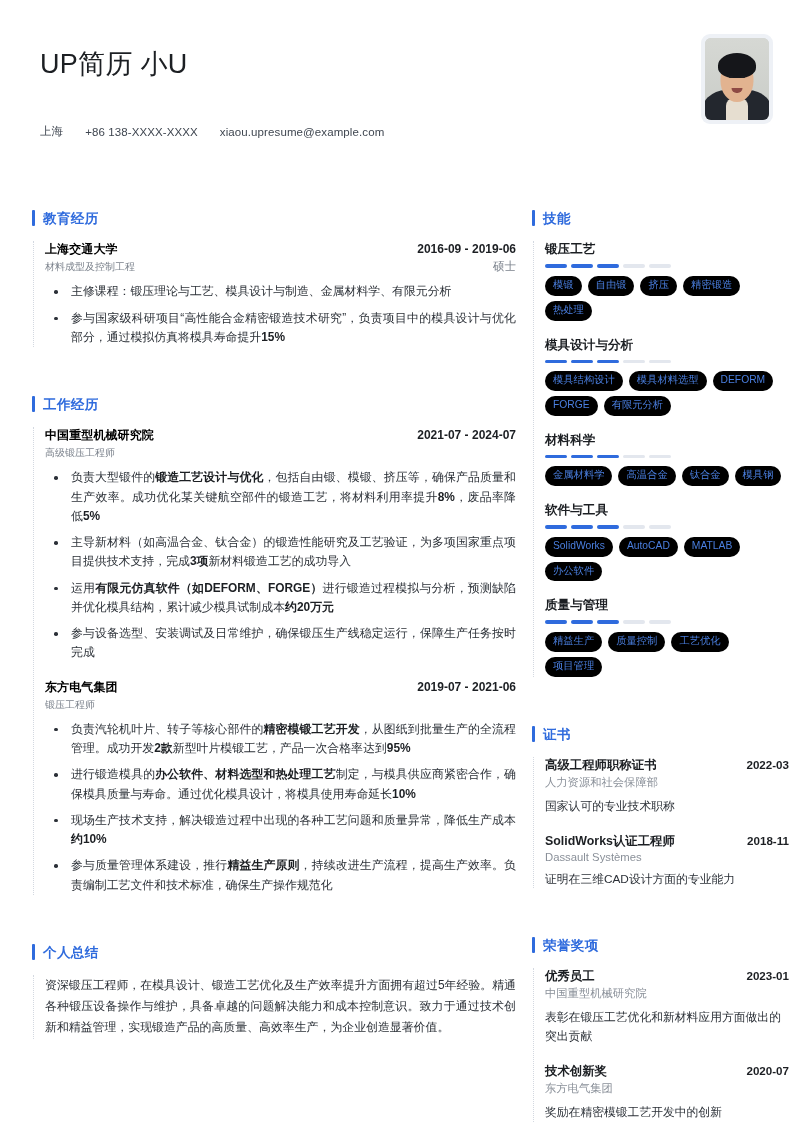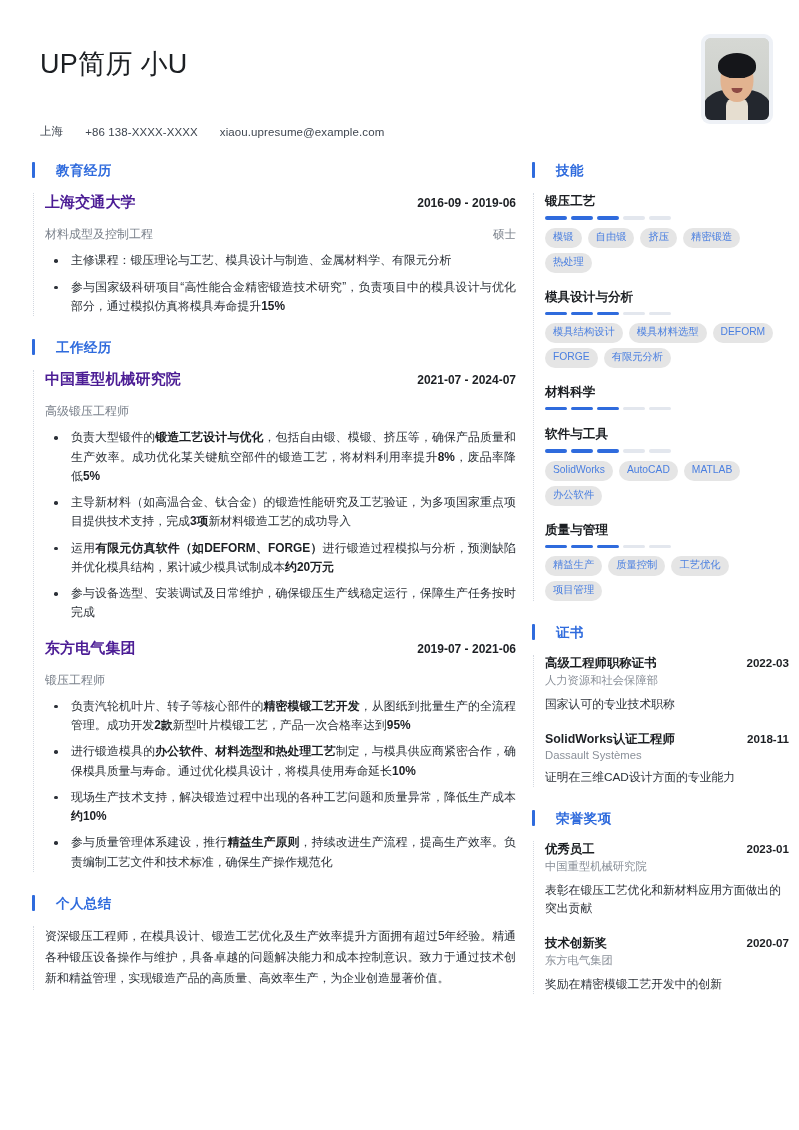--- a/index.html
+++ b/index.html
@@ -84,22 +84,23 @@
     padding: 22px 26px 0 32px;
     gap: 0;
   }
   .col-left { width: 484px; flex: none; }
   .col-right { width: 257px; flex: none; margin-left: 16px; }
 
   
   .section { margin-bottom: 22px; position: relative; }
   .section-head {
     position: relative;
-    padding-left: 24px;
+    padding-left: 11px;
     margin-bottom: 13px;
+    margin-top: 48px;
   }
   .section-head::before {
     content: "";
     position: absolute;
     left: 0; top: 1px;
     width: 3px; height: 16px;
     background: #2f6bdd;
     border-radius: 1px;
   }
   .section-title {
@@ -117,35 +118,35 @@
   
   .entry { margin-bottom: 16px; }
   .entry:last-child { margin-bottom: 0; }
   .entry-row1, .entry-row2 {
     display: flex;
     align-items: baseline;
     justify-content: space-between;
     gap: 10px;
   }
   .entry-org {
-    font-size: 15px;
+    font-size: 12px;
     font-weight: 700;
-    color: #4c1d95;
+    color: #000000;
     letter-spacing: .1px;
   }
   .entry-date {
     font-size: 12px;
     font-weight: 700;
     color: #1c1f23;
     white-space: nowrap;
   }
   .entry-role {
-    font-size: 12px;
+    font-size: 10px;
     color: #7b828c;
-    margin-top: 14px;
+    margin-top: 2px;
   }
   .entry-meta {
     font-size: 11.5px;
     color: #7b828c;
     white-space: nowrap;
   }
   .bullets { list-style: none; margin-top: 8px; }
   .bullets li {
     position: relative;
     padding-left: 26px;
@@ -186,21 +187,21 @@
   .level-seg {
     width: 22px; height: 3.5px;
     border-radius: 2px;
     background: #e3e7ee;
   }
   .level-seg.on { background: #2f6bdd; }
   .tags { display: flex; flex-wrap: wrap; gap: 5px 6px; }
   .tag {
     font-size: 10.3px;
     color: #4a7fe0;
-    background: #e5e5e5;
+    background: #000000;
     border-radius: 10px;
     padding: 3px 8px 4px;
     line-height: 1.25;
     white-space: nowrap;
   }
 
   .cert-entry { margin-bottom: 17px; }
   .cert-entry:last-child { margin-bottom: 0; }
   .cert-row {
     display: flex;
@@ -362,20 +363,26 @@
             </div>
             <div class="skill-group">
               <div class="skill-name">材料科学</div>
               <div class="level-bar">
                 <span class="level-seg on"></span>
                 <span class="level-seg on"></span>
                 <span class="level-seg on"></span>
                 <span class="level-seg"></span>
                 <span class="level-seg"></span>
               </div>
+              <div class="tags">
+                <span class="tag">金属材料学</span>
+                <span class="tag">高温合金</span>
+                <span class="tag">钛合金</span>
+                <span class="tag">模具钢</span>
+              </div>
             </div>
             <div class="skill-group">
               <div class="skill-name">软件与工具</div>
               <div class="level-bar">
                 <span class="level-seg on"></span>
                 <span class="level-seg on"></span>
                 <span class="level-seg on"></span>
                 <span class="level-seg"></span>
                 <span class="level-seg"></span>
               </div>

